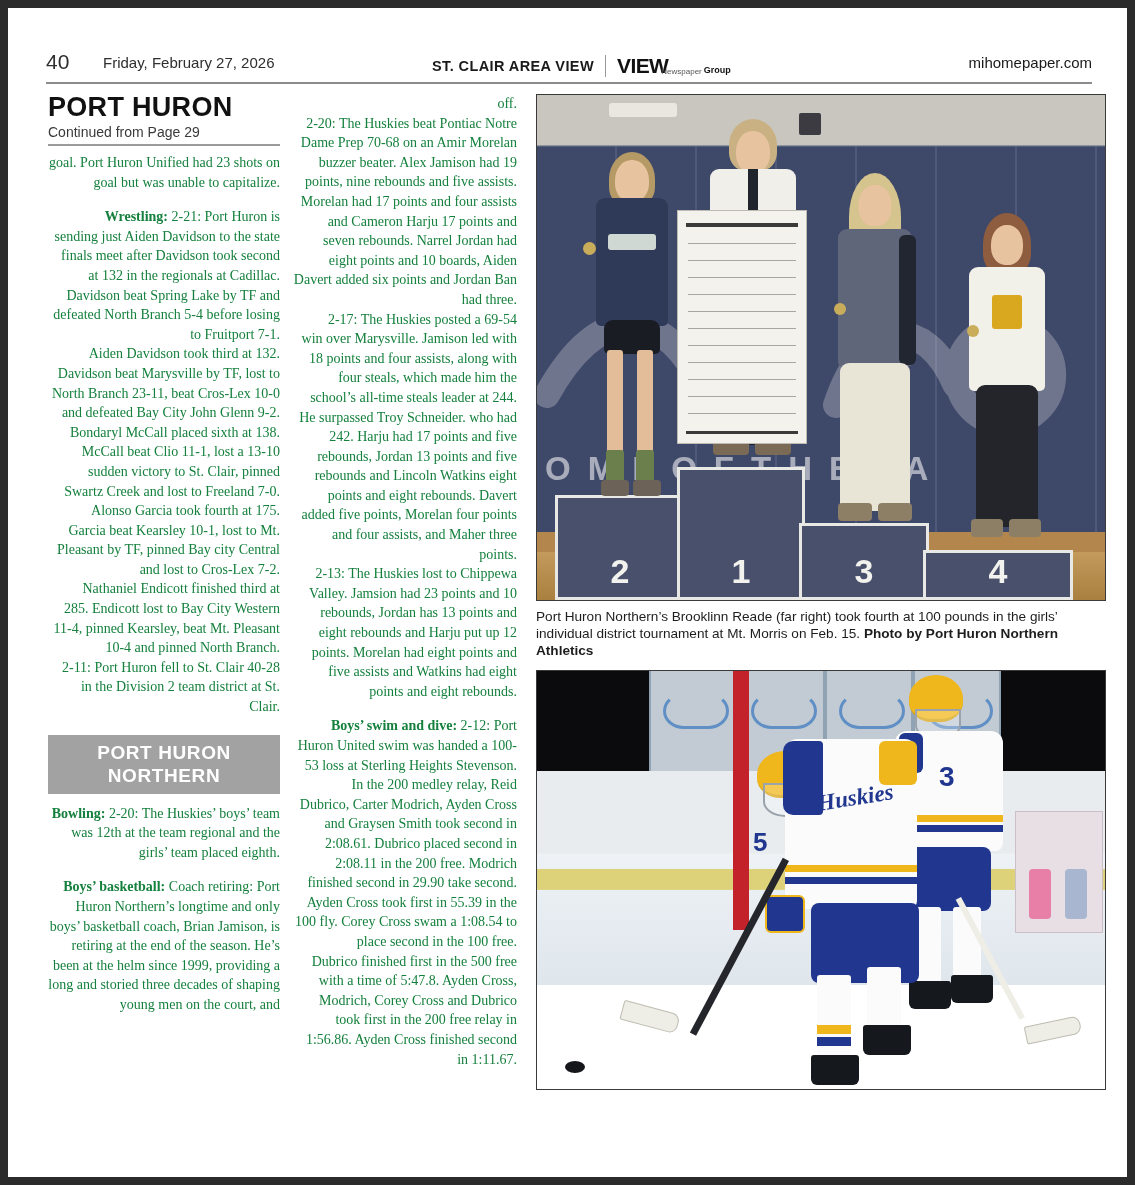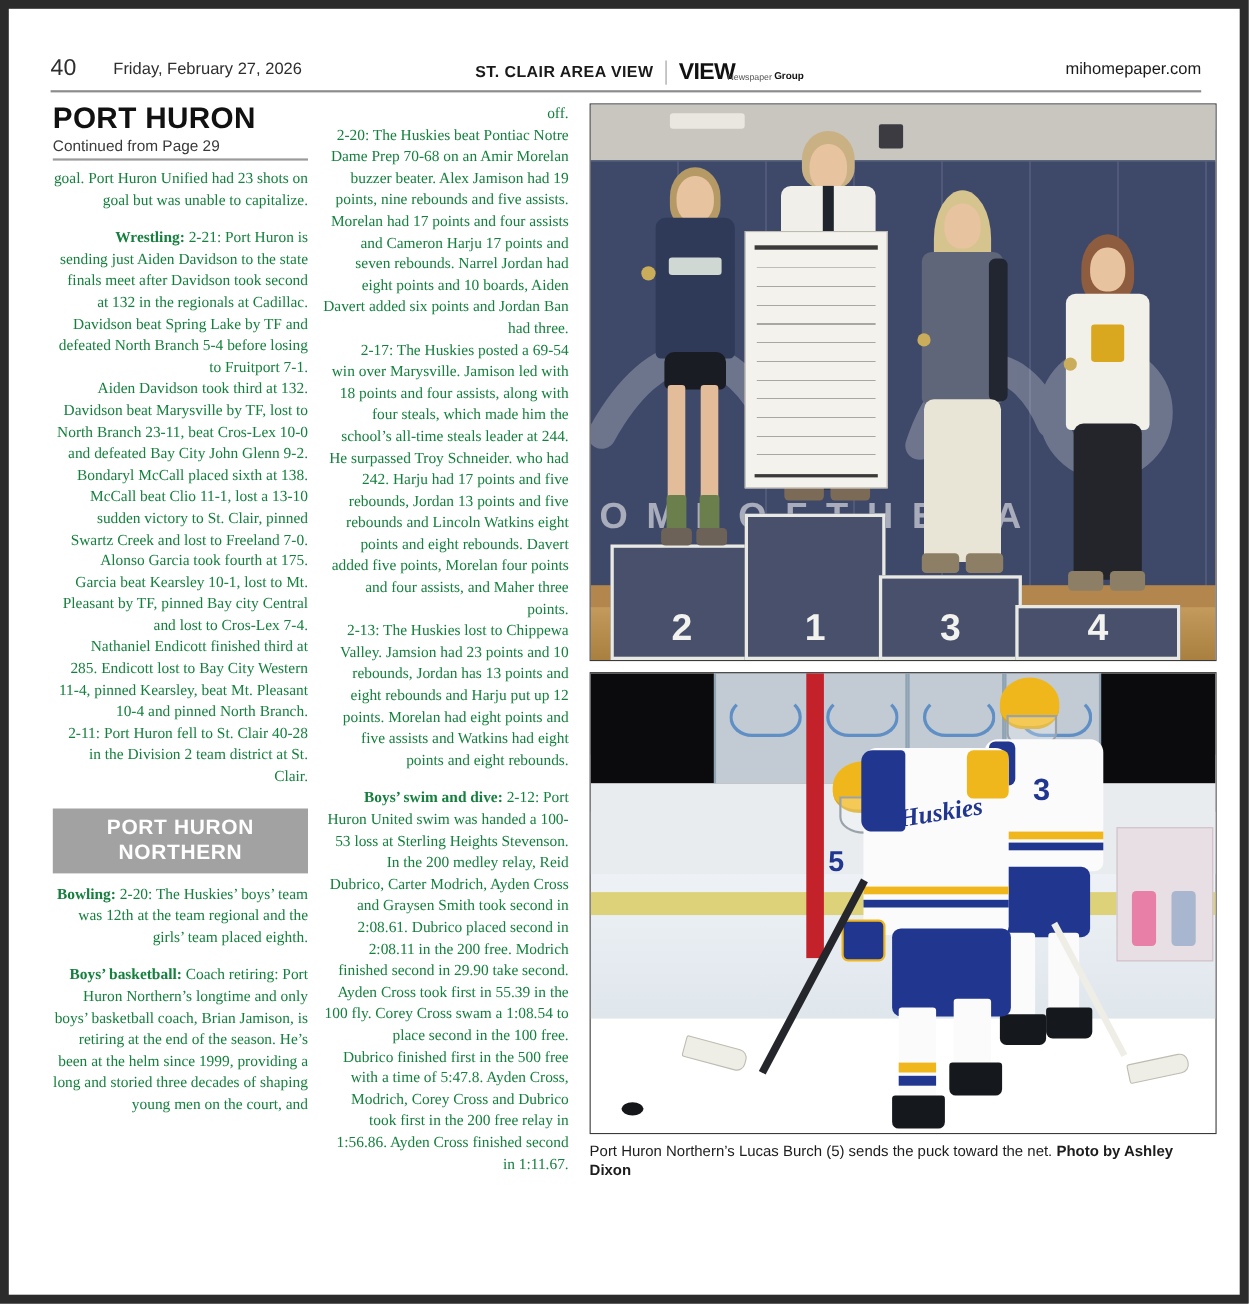--- a/index.html
+++ b/index.html
@@ -413,21 +413,21 @@
     <div class="sec-head">PORT HURON</div>
     <div class="sec-sub">Continued from Page 29</div>
     <div class="sec-rule"></div>
 
     <p class="body noindent">goal. Port Huron Unified had 23 shots on goal but was unable to capitalize.</p>
 
     <p class="body gap"><b class="lead">Wrestling:</b><span> 2-21: Port Huron is sending just Aiden Davidson to the state finals meet after Davidson took second at 132 in the regionals at Cadillac.</span></p>
     <p class="body">Davidson beat Spring Lake by TF and defeated North Branch 5-4 before losing to Fruitport 7-1.</p>
     <p class="body">Aiden Davidson took third at 132. Davidson beat Marysville by TF, lost to North Branch 23-11, beat Cros-Lex 10-0 and defeated Bay City John Glenn 9-2.</p>
     <p class="body">Bondaryl McCall placed sixth at 138. McCall beat Clio 11-1, lost a 13-10 sudden victory to St. Clair, pinned Swartz Creek and lost to Freeland 7-0.</p>
-    <p class="body">Alonso Garcia took fourth at 175. Garcia beat Kearsley 10-1, lost to Mt. Pleasant by TF, pinned Bay city Central and lost to Cros-Lex 7-4.</p>
+    <p class="body">Alonso Garcia took fourth at 175. Garcia beat Kearsley 10-1, lost to Mt. Pleasant by TF, pinned Bay city Central and lost to Cros-Lex 7-2.</p>
     <p class="body">Nathaniel Endicott finished third at 285. Endicott lost to Bay City Western 11-4, pinned Kearsley, beat Mt. Pleasant 10-4 and pinned North Branch.</p>
     <p class="body">2-11: Port Huron fell to St. Clair 40-28 in the Division 2 team district at St. Clair.</p>
 
     <div class="banner">
       <span>PORT HURON</span>
       <span>NORTHERN</span>
     </div>
 
     <p class="body noindent"><b class="lead">Bowling:</b><span> 2-20: The Huskies’ boys’ team was 12th at the team regional and the girls’ team placed eighth.</span></p>
 
@@ -523,20 +523,23 @@
         <div class="head" style="top:12px; width:32px; height:40px;"></div>
         <div class="torso" style="top:54px; width:76px; height:124px; background:#f2f1e9;"></div>
         <div style="position:absolute;left:50%;transform:translateX(-50%);top:82px;width:30px;height:34px;background:#d9a81f;border-radius:3px;"></div>
         <div class="torso" style="top:172px; width:62px; height:142px; background:#23252b;"></div>
         <div class="shoe" style="left:6px;  top:306px; width:32px; height:18px; background:#8d7f66;"></div>
         <div class="shoe" style="left:44px; top:306px; width:32px; height:18px; background:#8d7f66;"></div>
         <div style="position:absolute;left:2px;top:112px;width:12px;height:12px;background:#c9ad5a;border-radius:50%;"></div>
       </div>
     </div>
 
+    <div class="caption">
+      <span>Port Huron Northern’s Brooklinn Reade (far right) took fourth at 100 pounds in the girls’ individual district tournament at Mt. Morris on Feb. 15. </span><b>Photo by Port Huron Northern Athletics</b>
+    </div>
 
     <div class="photo-frame" id="photo2">
       <div class="rink"></div>
 
       <div class="glass-panel" style="left:112px;  width:84px;">
           <i></i>
         </div>
       <div class="glass-panel" style="left:200px;  width:84px;">
           <i></i>
         </div>
@@ -592,18 +595,15 @@
         <div class="jnum" style="left:-6px; top:120px; font-size:26px;">5</div>
       </div>
 
       <div class="stickline" style="left:252px; top:190px; width:198px; height:7px; transform: rotate(118deg);"></div>
       <div class="blade" style="left:84px; top:336px; width:56px; height:18px; transform:rotate(15deg);"></div>
 
       <div class="stickline" style="left:424px; top:226px; width:136px; height:6px; background:#efeee6; transform: rotate(62deg);"></div>
       <div class="blade" style="left:488px; top:350px; width:54px; height:16px; transform:rotate(-12deg);"></div>
     </div>
 
-    <div class="caption">
-      <span>Port Huron Northern’s Lucas Burch (5) sends the puck toward the net. </span><b>Photo by Ashley Dixon</b>
-    </div>
 
   </div>
 </div>
 
 </body></html>

